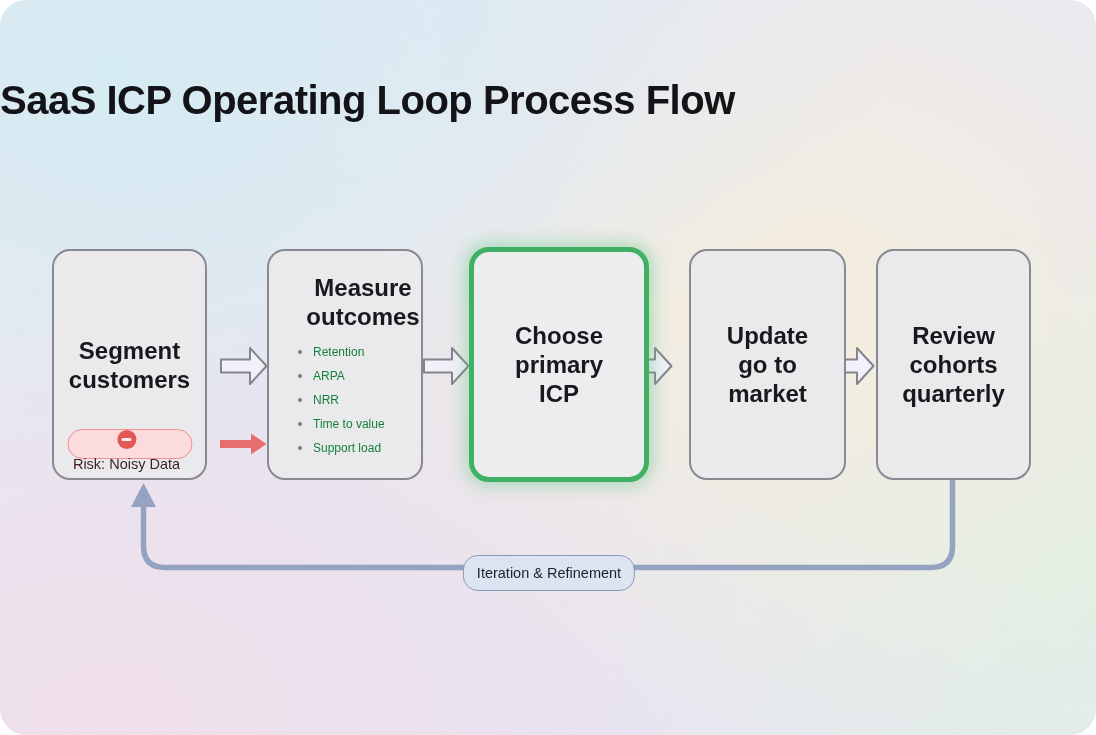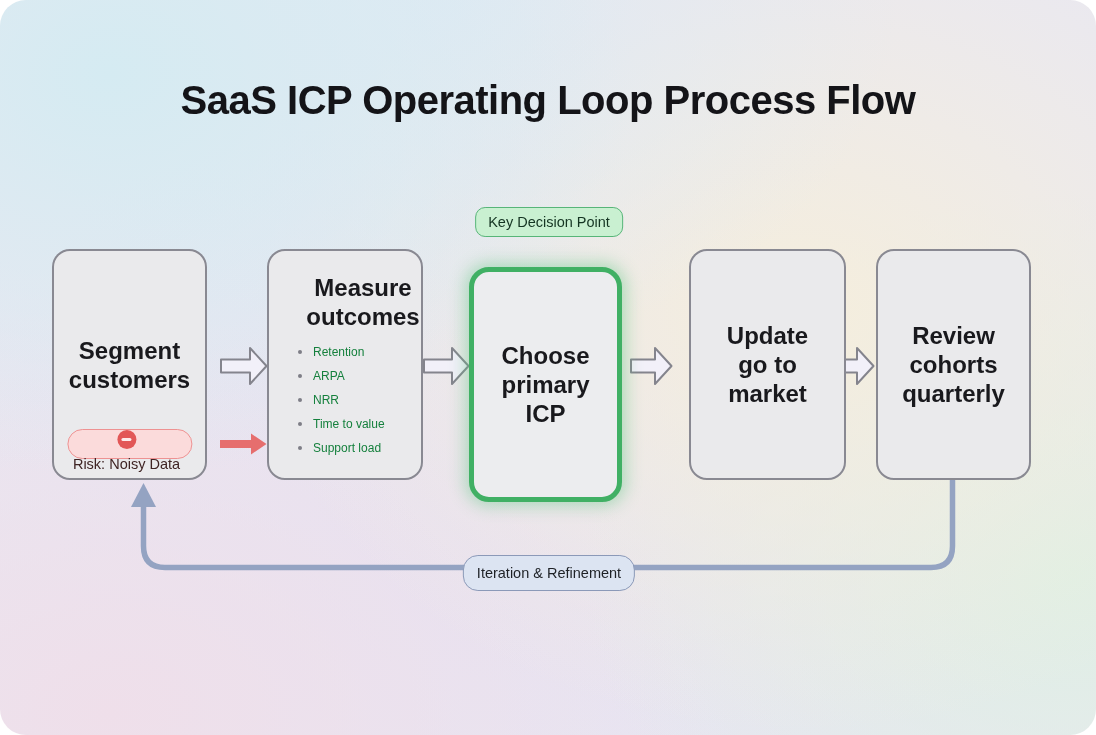--- a/index.html
+++ b/index.html
@@ -11,42 +11,41 @@
       radial-gradient(48% 55% at 10% 10%, rgba(213,235,242,1) 0%, rgba(213,235,242,0) 100%),
       radial-gradient(42% 48% at 40% 0%, rgba(223,234,243,0.9) 0%, rgba(223,234,243,0) 100%),
       radial-gradient(50% 58% at 73% 42%, rgba(245,238,221,1) 0%, rgba(245,238,221,0) 100%),
       radial-gradient(45% 52% at 98% 78%, rgba(223,239,228,1) 0%, rgba(223,239,228,0) 100%),
       radial-gradient(55% 55% at 10% 97%, rgba(239,223,234,1) 0%, rgba(239,223,234,0) 100%),
       radial-gradient(62% 60% at 45% 75%, rgba(230,226,242,0.95) 0%, rgba(230,226,242,0) 100%),
       #e9e8f1;
   }
   .page-title {
     position: absolute; left: 0; right: 0; top: 76px;
-    text-align: center; font-size: 40px; line-height: 48px; font-weight: 700;
+    text-align: left; font-size: 40px; line-height: 48px; font-weight: 700;
     color: #141418; letter-spacing: -0.5px;
   }
   svg.connectors { position: absolute; left: 0; top: 0; z-index: 1; }
   .node {
     position: absolute; top: 249px; width: 155px; height: 231px;
     background: #eaeaec; border: 2px solid #898992; border-radius: 18px;
     display: flex; align-items: center; justify-content: center;
     z-index: 2;
   }
   .node-label {
     font-size: 24px; line-height: 29px; font-weight: 700; color: #19191d;
     text-align: center; white-space: pre-line;
   }
   .node-1 { left: 52px; }
   .node-2 { left: 267px; width: 156px; flex-direction: column; align-items: stretch; justify-content: flex-start; padding-top: 22px; }
   .node-2 .node-label { flex: none; margin-left: 36px; }
   .node-3 {
-    left: 469px; top: 247px; width: 153px; height: 235px;
+    left: 469px; top: 247px; width: 180px; height: 235px;
     border: 5px solid #40b064; border-radius: 20px; background: #ecedef;
     box-shadow: 0 0 16px 4px rgba(96,198,130,0.45);
-    margin-top: 20px;
   }
   .node-4 { left: 673px; width: 157px; margin-left: 16px; }
   .node-5 { left: 876px; }
   .bullets { margin: 9px 0 0 0; padding-left: 44px; list-style: disc; }
   .bullets li { font-size: 12px; line-height: 23px; color: #15803d; text-align: left; }
   .bullets li::marker { color: #7e7e87; font-size: 14px; }
   .badge-decision {
     position: absolute; left: 549px; top: 207px; transform: translateX(-50%);
     height: 30px; padding: 0 12px; display: inline-flex; align-items: center;
     background: #c9f0d1; border: 1.5px solid #57b578; border-radius: 10px;
@@ -83,21 +82,20 @@
     <path d="M143.5 483 L131 507 H156 Z" fill="#94a3c2"></path>
 
     <path d="M221 359.5 H250 V348 L266.5 366 L250 384 V372.5 H221 Z" fill="#f2f0f9" stroke="#84848d" stroke-width="2" stroke-linejoin="round"></path>
     <path d="M424 359.5 H452 V348 L468.5 366 L452 384 V372.5 H424 Z" fill="#f2f0f9" stroke="#84848d" stroke-width="2" stroke-linejoin="round"></path>
     <path d="M631 359.5 H655 V348 L671.5 366 L655 384 V372.5 H631 Z" fill="#f2f0f9" stroke="#84848d" stroke-width="2" stroke-linejoin="round"></path>
     <path d="M832 359.5 H857 V348 L873.5 366 L857 384 V372.5 H832 Z" fill="#f2f0f9" stroke="#84848d" stroke-width="2" stroke-linejoin="round"></path>
 
     <path d="M220 440 H251 V433.5 L266.5 444 L251 454.5 V448 H220 Z" fill="#e66e6e"></path>
   </svg>
 
-  <span class="badge-decision">Key Decision Point</span>
 
   <div class="node node-1">
     <span class="node-label">Segment
 customers</span>
     <span class="badge-risk">
       <span class="minus-circle"></span>
       <span>Risk: Noisy Data</span>
     </span>
   </div>
 

